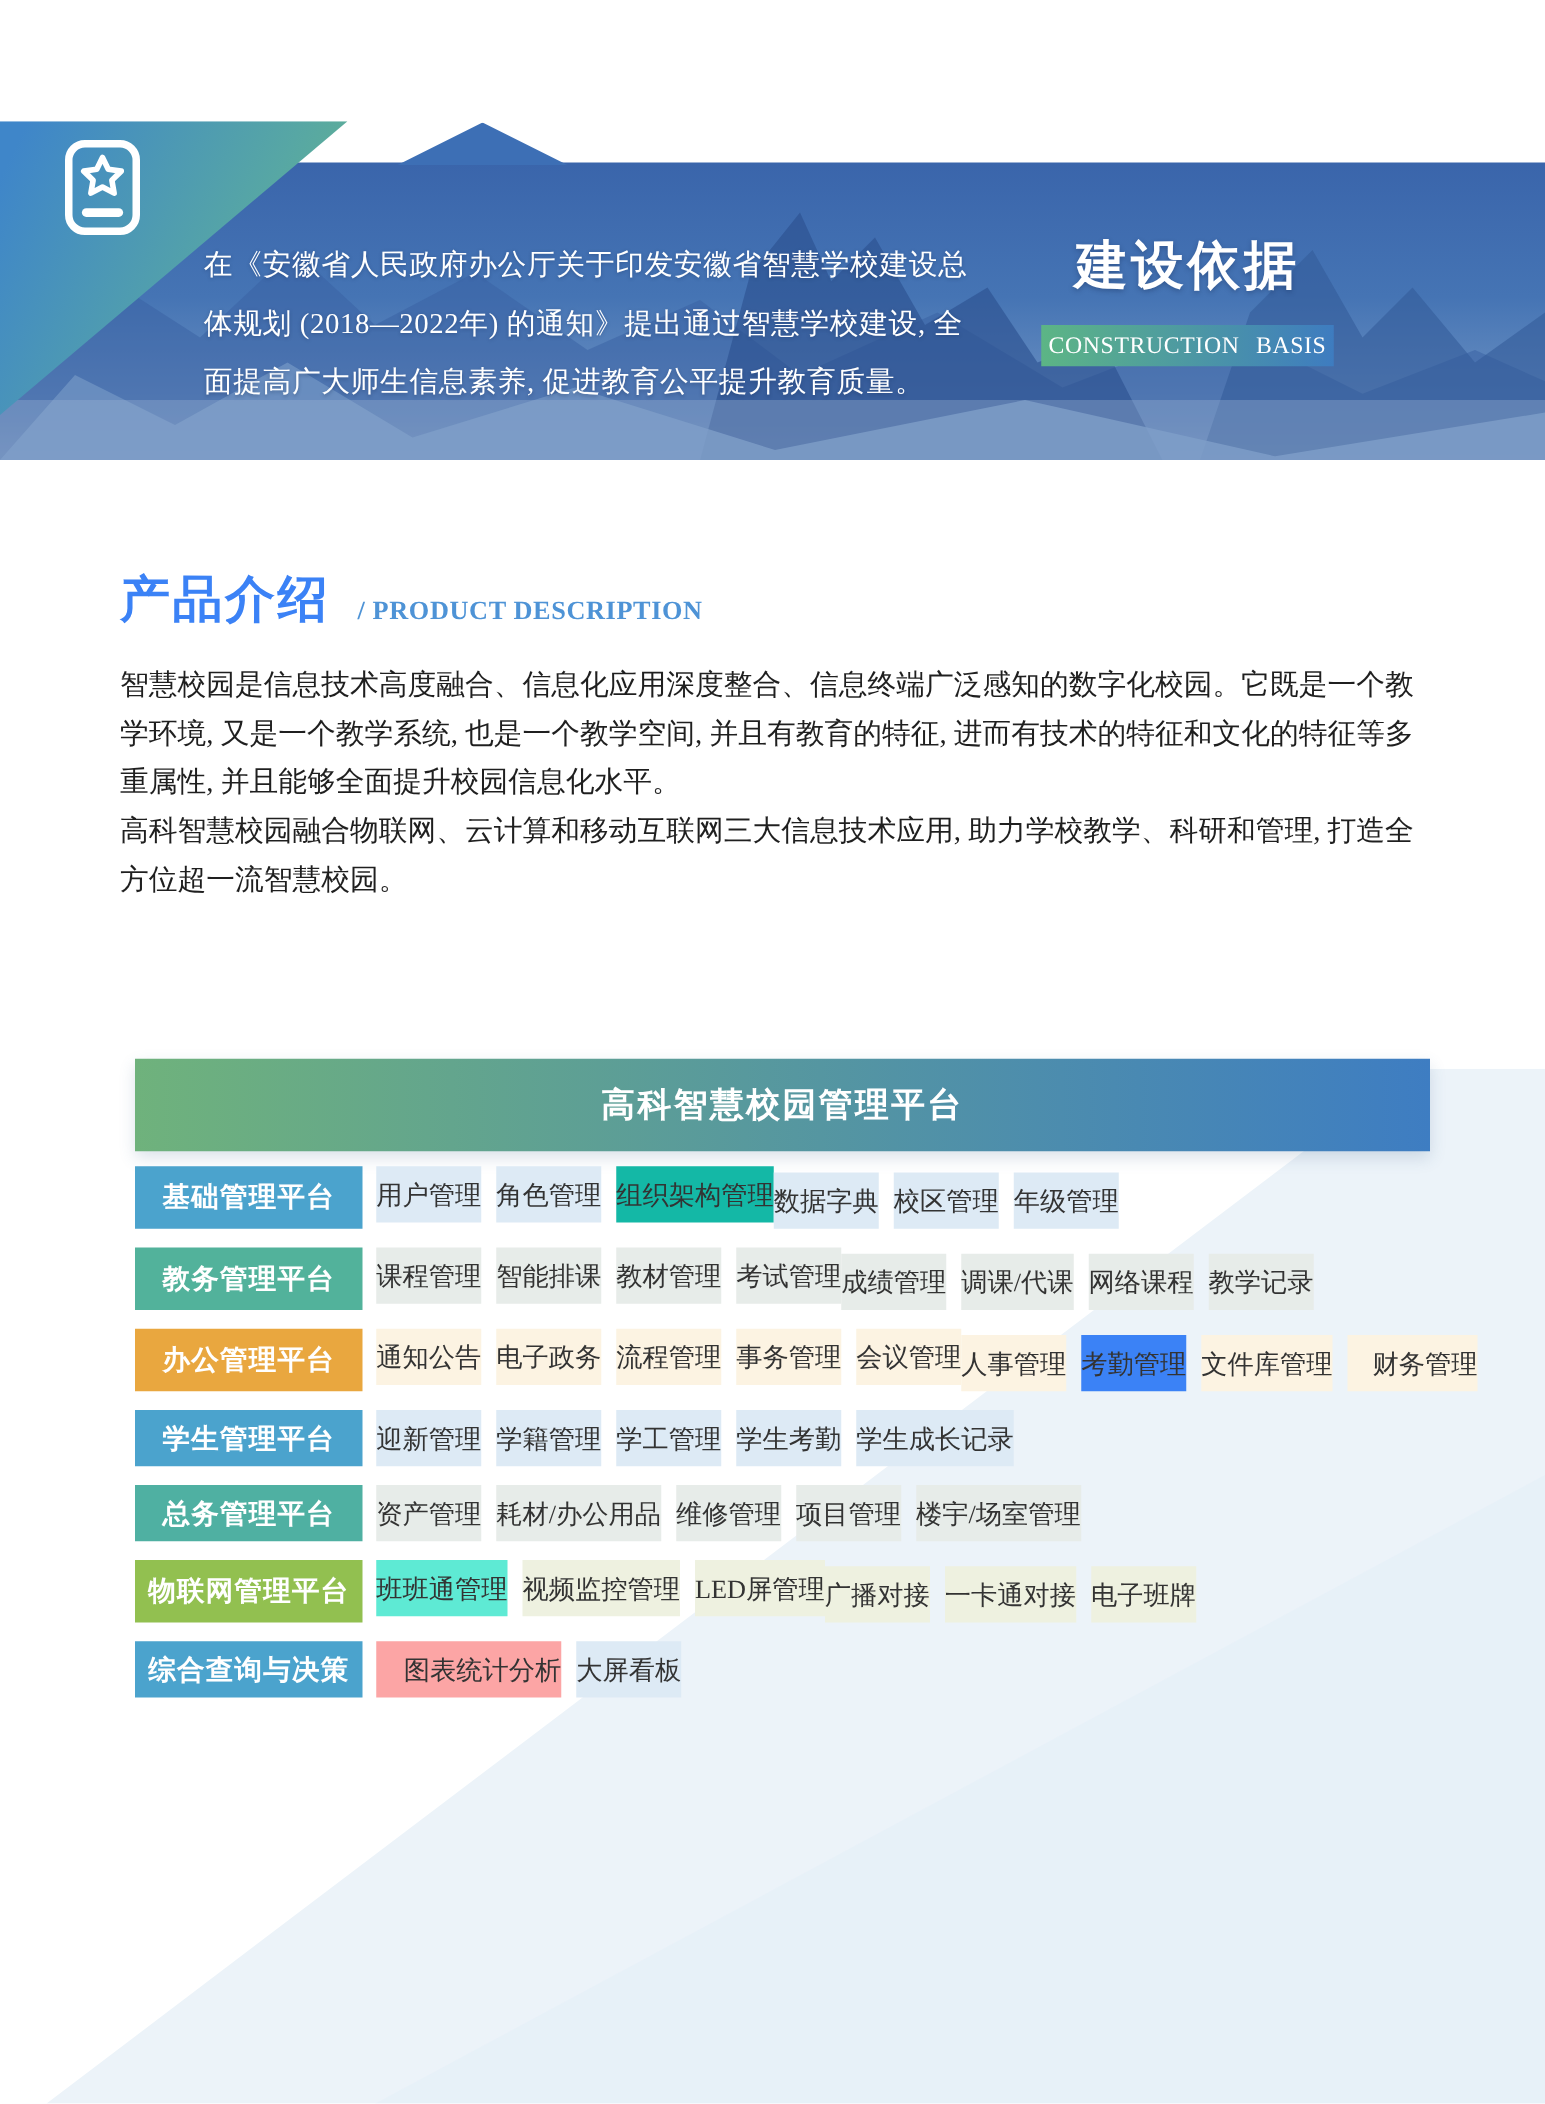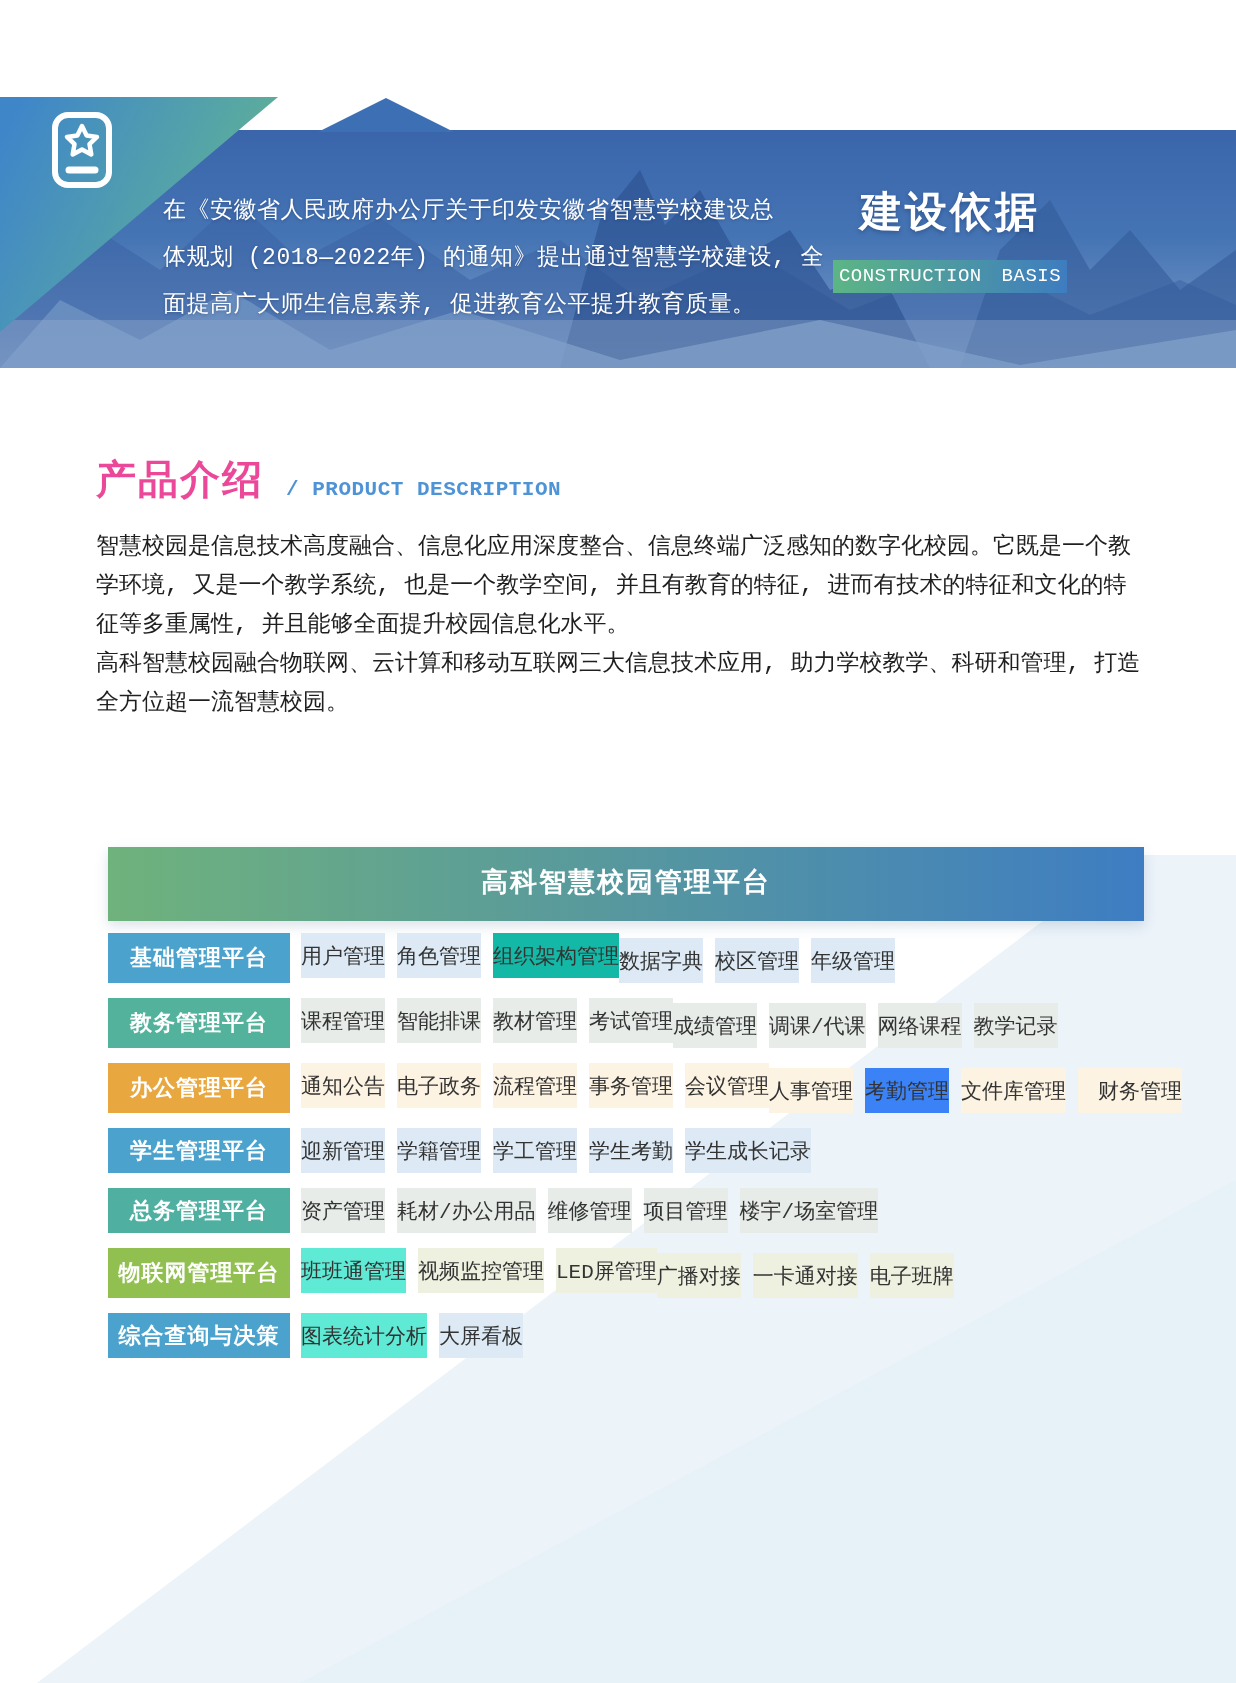--- a/index.html
+++ b/index.html
@@ -1,17 +1,17 @@
 <!DOCTYPE html>
 <html><head>
 <meta charset="utf-8">
 <style>
   html,body{margin:0;padding:0;background:#ffffff;}
   #page{position:relative;width:1236px;height:1683px;background:#ffffff;overflow:hidden;
-        font-family:Liberation Mono, monospace;}
+        font-family:Liberation Serif, serif;}
 
   
   .decor{position:absolute;left:0;top:0;width:1236px;height:1683px;pointer-events:none;}
   .wedge1{position:absolute;left:0;top:0;width:100%;height:100%;background:#ecf3f9;
           clip-path:polygon(1130px 855px,1236px 855px,1236px 1683px,37px 1683px);}
   .wedge2{position:absolute;left:0;top:0;width:100%;height:100%;background:#e3eef7;opacity:.55;
           clip-path:polygon(1236px 1180px,1236px 1683px,300px 1683px);}
 
   
   .banner{position:absolute;left:0;top:0;width:1236px;height:380px;}
@@ -28,21 +28,21 @@
   .banner-right{position:absolute;left:800px;top:184px;width:300px;text-align:center;}
   .banner-title{color:#ffffff;font-size:42px;font-weight:800;letter-spacing:3px;
                 text-shadow:0 2px 4px rgba(20,40,80,.35);}
   .banner-sub{margin:20px auto 0;width:234px;height:33px;line-height:33px;
               background:linear-gradient(90deg,#5cb585,#3e7cc0);
               color:#ffffff;font-size:19px;letter-spacing:.5px;word-spacing:8px;}
   .cert-icon{position:absolute;left:52px;top:112px;}
 
   
   .sec-head{position:absolute;left:96px;top:452px;display:flex;align-items:flex-end;}
-  .sec-title{font-size:40px;font-weight:800;color:#ec4899;letter-spacing:2px;}
+  .sec-title{font-size:40px;font-weight:800;color:#3b82f6;letter-spacing:2px;}
   .sec-title-en{font-size:21px;font-weight:700;color:#4e93d6;margin-left:22px;padding-bottom:6px;letter-spacing:.5px;}
   .paras{position:absolute;left:96px;top:528px;width:1048px;color:#1f1f1f;font-size:23px;line-height:39px;}
   .paras p{margin:0;}
 
   
   .table-wrap{position:absolute;left:108px;top:847px;width:1036px;}
   .table-header{height:74px;line-height:74px;text-align:center;color:#ffffff;font-size:27px;font-weight:700;
                 letter-spacing:2px;background:linear-gradient(90deg,#6fb27c,#3e7dc2);
                 box-shadow:0 5px 12px rgba(60,100,140,.18);}
   .rows{margin-top:12px;}
@@ -198,21 +198,21 @@
               <div class="cell" style="background: rgb(238, 241, 224); flex: 1 0 0px;">广播对接</div>
               <div class="cell" style="background: rgb(238, 241, 224); flex: 1 0 0px;">一卡通对接</div>
               <div class="cell" style="background: rgb(238, 241, 224); flex: 1 0 0px;">电子班牌</div>
             </div>
           </div>
         </div>
         <div class="row">
           <div class="row-label" style="background: rgb(75, 163, 205);">综合查询与决策</div>
           <div class="row-content">
             <div class="sub-row">
-              <div class="cell" style="background: #5eead4; flex: 1 0 0px;">图表统计分析</div>
+              <div class="cell" style="background: #fca5a5; flex: 1 0 0px; padding-left: 22px;">图表统计分析</div>
               <div class="cell" style="background: rgb(221, 234, 245); flex: 1 0 0px;">大屏看板</div>
             </div>
           </div>
         </div>
       </div>
   </div>
 
 </div>
 
 </body></html>

